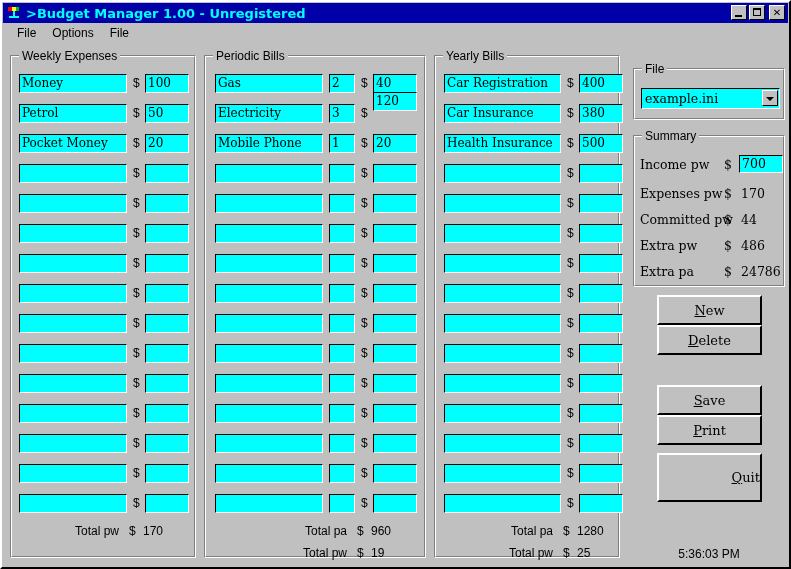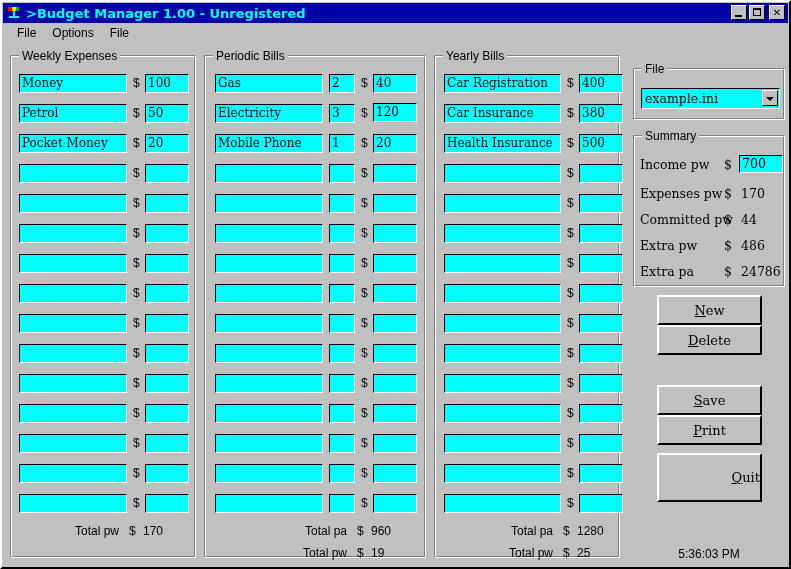--- a/index.html
+++ b/index.html
@@ -384,21 +384,21 @@
     <div class="group-inner"></div>
     <div class="group-label">Periodic Bills</div>
     <div id="periodic-rows">
         <div class="fld " style="left: 10px; top: 18px; width: 108px; height: 19px;">Gas</div>
         <div class="fld " style="left: 124px; top: 18px; width: 26px; height: 19px;">2</div>
         <div class="dollar" style="left: 156px; top: 18px;">$</div>
         <div class="fld " style="left: 168px; top: 18px; width: 44px; height: 19px;">40</div>
         <div class="fld " style="left: 10px; top: 48px; width: 108px; height: 19px;">Electricity</div>
         <div class="fld " style="left: 124px; top: 48px; width: 26px; height: 19px;">3</div>
         <div class="dollar" style="left: 156px; top: 48px;">$</div>
-        <div class="fld " style="left: 168px; top: 47px; width: 44px; height: 19px;">120</div>
+        <div class="fld " style="left: 168px; top: 36px; width: 44px; height: 19px;">120</div>
         <div class="fld " style="left: 10px; top: 78px; width: 108px; height: 19px;">Mobile Phone</div>
         <div class="fld " style="left: 124px; top: 78px; width: 26px; height: 19px;">1</div>
         <div class="dollar" style="left: 156px; top: 78px;">$</div>
         <div class="fld " style="left: 168px; top: 78px; width: 44px; height: 19px;">20</div>
         <div class="fld " style="left: 10px; top: 108px; width: 108px; height: 19px;"></div>
         <div class="fld " style="left: 124px; top: 108px; width: 26px; height: 19px;"></div>
         <div class="dollar" style="left: 156px; top: 108px;">$</div>
         <div class="fld " style="left: 168px; top: 108px; width: 44px; height: 19px;"></div>
         <div class="fld " style="left: 10px; top: 138px; width: 108px; height: 19px;"></div>
         <div class="fld " style="left: 124px; top: 138px; width: 26px; height: 19px;"></div>

